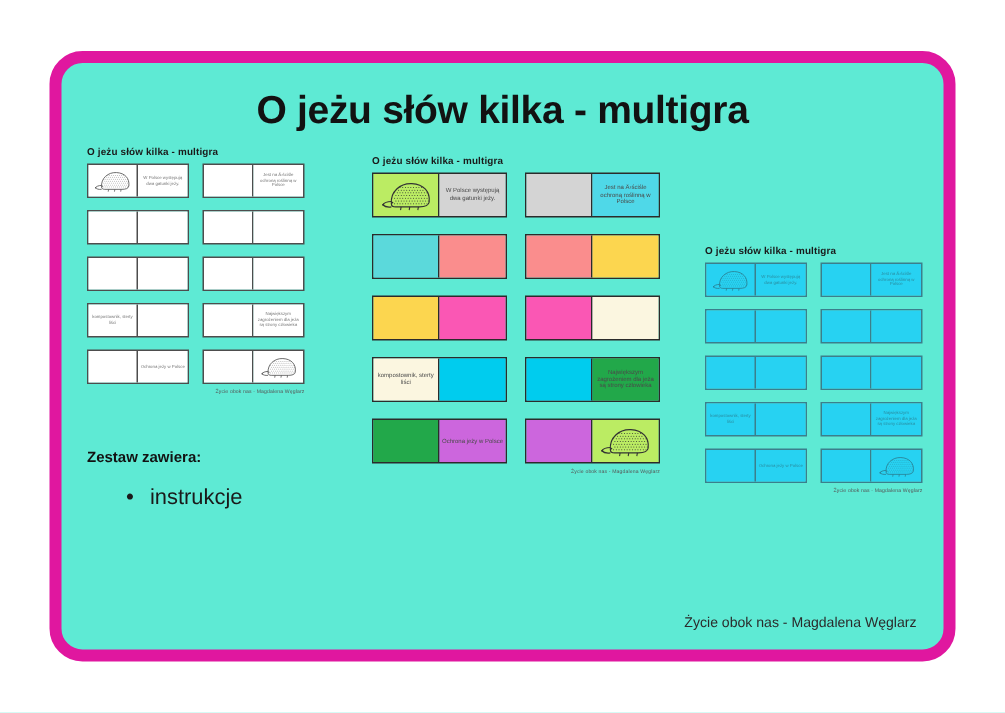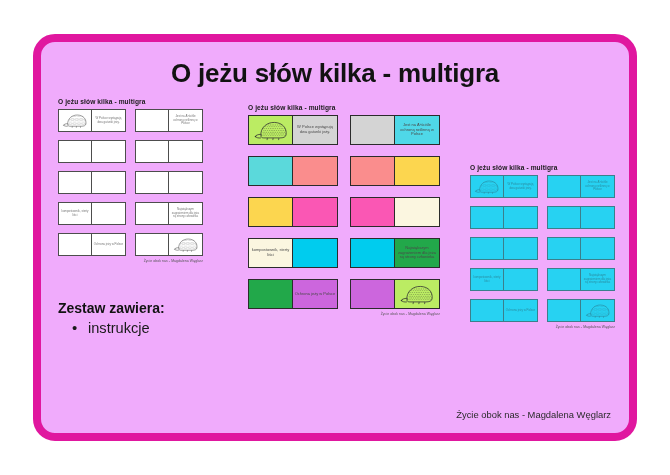--- a/index.html
+++ b/index.html
@@ -18,21 +18,21 @@
   
   .poster {
     position: absolute;
     left: 33px;
     top: 34px;
     width: 604px;
     height: 407px;
     box-sizing: border-box;
     border: 8px solid #e0179f;
     border-radius: 22px;
-    background: #f0abfc;
+    background: #5eead4;
   }
 
   .title {
     position: absolute;
     left: 0;
     top: 16px;
     width: 100%;
     text-align: center;
     font-size: 26px;
     font-weight: bold;
@@ -107,27 +107,27 @@
   .hog { display: block; }
 
   
   .list-block {
     position: absolute;
     left: 17px;
     top: 258px;
     width: 420px;
   }
   .list-title {
-    font-size: 14px;
+    font-size: 10px;
     font-weight: bold;
     color: #121212;
     margin: 0 0 3px 0;
   }
   ul.items {
-    margin: 0;
+    margin: 12px;
     padding-left: 30px;
     list-style: none;
   }
   ul.items li {
     font-size: 14.6px;
     color: #1a1a1a;
     line-height: 1.30;
     position: relative;
     margin-bottom: 1px;
   }

